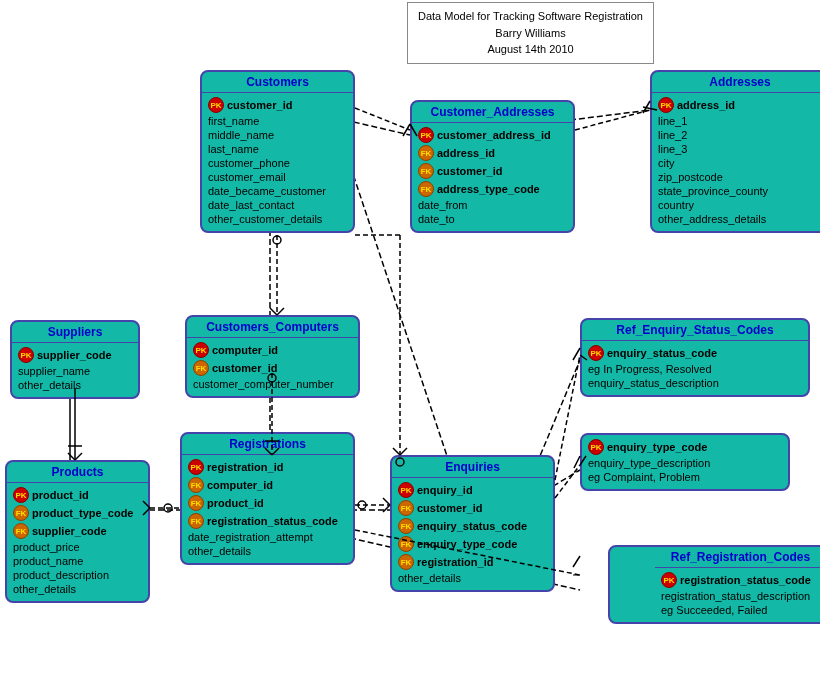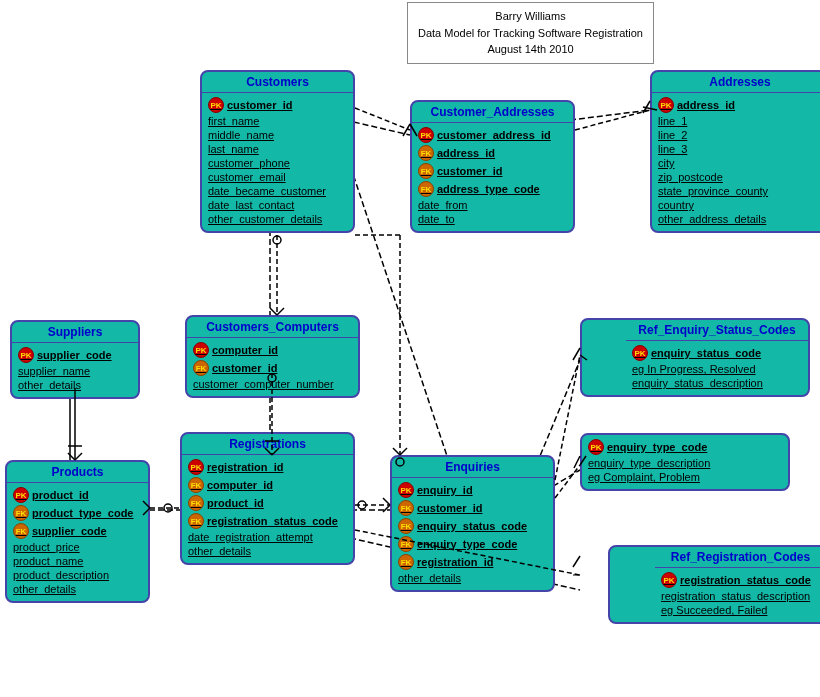--- a/index.html
+++ b/index.html
@@ -29,21 +29,20 @@
     .entity-title {
       text-align: center;
       font-weight: bold;
       color: #0000cc;
       border-bottom: 1px solid #4444aa;
       padding: 3px 5px;
       font-size: 12px;
     }
     .entity-fields {
       padding: 3px 6px 5px 6px;
-      text-decoration: underline;
     }
     .field-row {
       display: flex;
       align-items: center;
       padding: 1px 0;
       white-space: nowrap;
     }
     .field-icon {
       display: inline-flex;
       align-items: center;
@@ -89,22 +88,22 @@
       height: 697px;
       pointer-events: none;
     }
   </style>
 </head>
 <body>
 
 <div class="diagram-container">
 
   <div class="title-box" style="left:407px; top:2px; width:247px;">
+    <div>Data Model for Tracking Software Registration</div>
     <div>Barry Williams</div>
-    <div>Data Model for Tracking Software Registration</div>
     <div>August 14th 2010</div>
   </div>
 
   <svg class="connections">
 
     <line x1="345" y1="120" x2="410" y2="135" stroke="#000" stroke-width="1.5" stroke-dasharray="6,3"></line>
 
     <line x1="570" y1="120" x2="650" y2="110" stroke="#000" stroke-width="1.5" stroke-dasharray="6,3"></line>
 
     <line x1="270" y1="230" x2="270" y2="315" stroke="#000" stroke-width="1.5" stroke-dasharray="6,3"></line>
@@ -337,21 +336,21 @@
       <div class="field-row">
           <span class="field-icon icon-fk">FK</span>
           <span class="field-name bold-field">registration_id</span>
         </div>
       <div class="field-row">
           <span class="field-name">other_details</span>
         </div>
     </div>
   </div>
 
-  <div class="entity-box" style="left:580px; top:318px; width:230px;padding-left:44px;">
+  <div class="entity-box" style="left:580px; top:318px; width:230px;">
     <div class="entity-title">Ref_Enquiry_Status_Codes</div>
     <div class="entity-fields">
       <div class="field-row">
           <span class="field-icon icon-pk">PK</span>
           <span class="field-name bold-field">enquiry_status_code</span>
         </div>
       <div class="field-row">
           <span class="field-name">eg In Progress, Resolved</span>
         </div>
       <div class="field-row">

